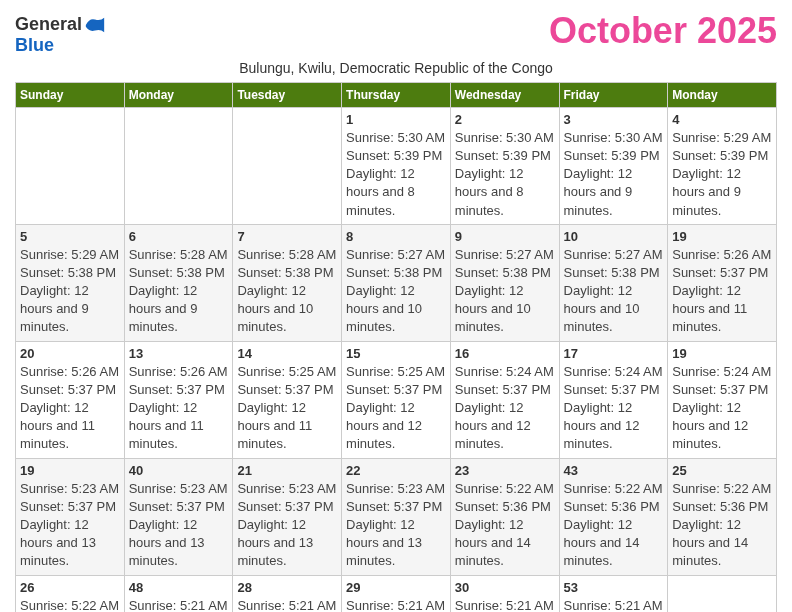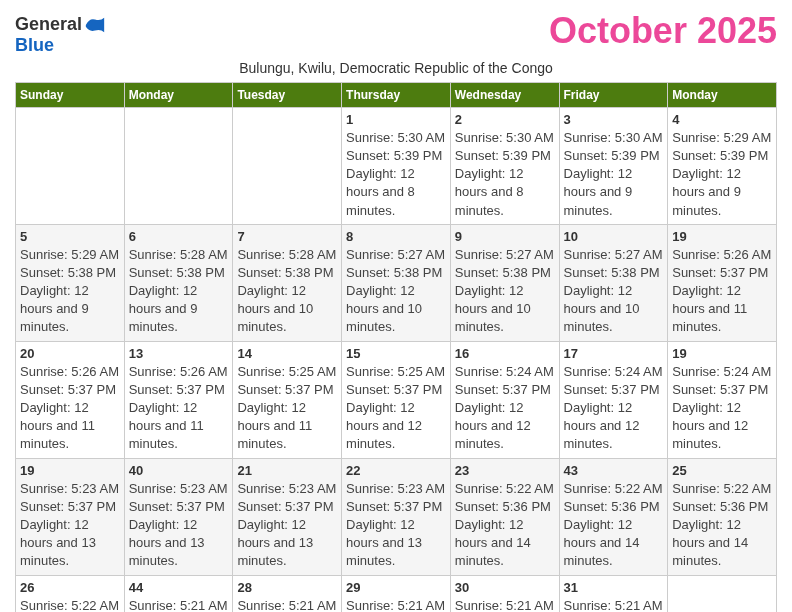--- a/index.html
+++ b/index.html
@@ -246,35 +246,35 @@
           <div class="day-number">25</div>
           <div class="day-info">Sunrise: 5:22 AM<br>Sunset: 5:36 PM<br>Daylight: 12 hours and 14 minutes.</div>
         </td>
       </tr>
       <tr>
         <td>
           <div class="day-number">26</div>
           <div class="day-info">Sunrise: 5:22 AM<br>Sunset: 5:36 PM<br>Daylight: 12 hours and 14 minutes.</div>
         </td>
         <td>
-          <div class="day-number">44</div>
+          <div class="day-number">48</div>
           <div class="day-info">Sunrise: 5:21 AM<br>Sunset: 5:36 PM<br>Daylight: 12 hours and 15 minutes.</div>
         </td>
         <td>
           <div class="day-number">28</div>
           <div class="day-info">Sunrise: 5:21 AM<br>Sunset: 5:37 PM<br>Daylight: 12 hours and 15 minutes.</div>
         </td>
         <td>
           <div class="day-number">29</div>
           <div class="day-info">Sunrise: 5:21 AM<br>Sunset: 5:37 PM<br>Daylight: 12 hours and 15 minutes.</div>
         </td>
         <td>
           <div class="day-number">30</div>
           <div class="day-info">Sunrise: 5:21 AM<br>Sunset: 5:37 PM<br>Daylight: 12 hours and 15 minutes.</div>
         </td>
         <td>
-          <div class="day-number">31</div>
+          <div class="day-number">53</div>
           <div class="day-info">Sunrise: 5:21 AM<br>Sunset: 5:37 PM<br>Daylight: 12 hours and 16 minutes.</div>
         </td>
         <td class="empty-cell"></td>
       </tr>
     </tbody>
 </table>
 
 </body></html>

